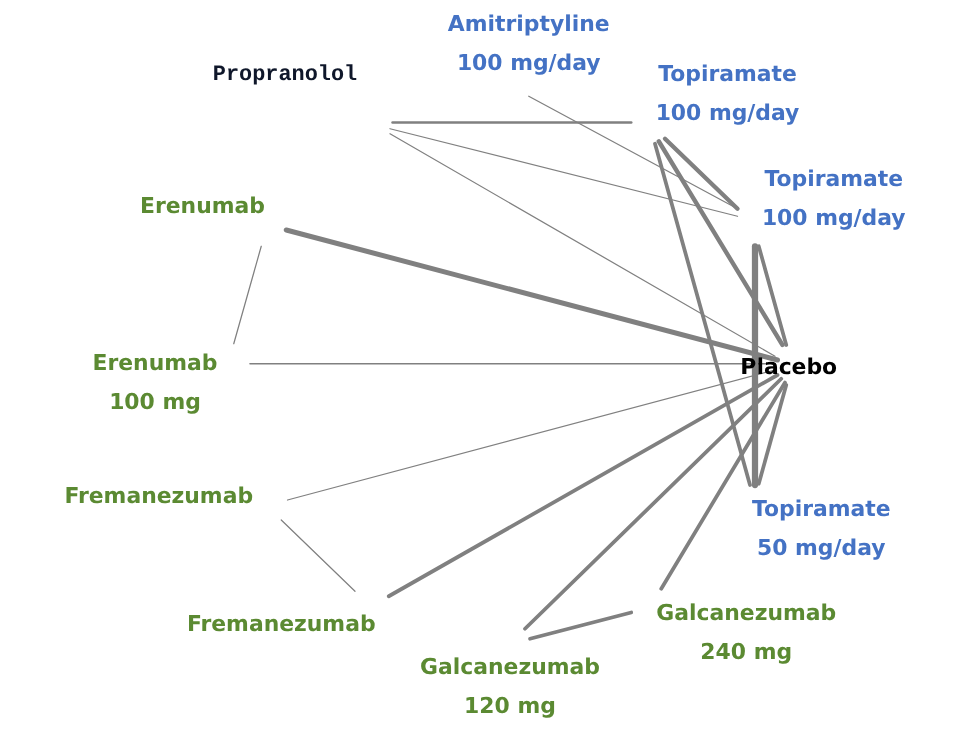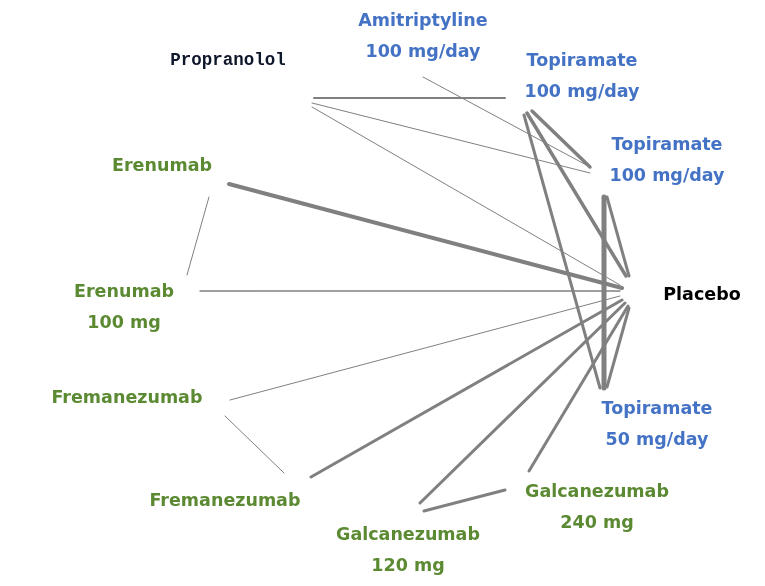--- a/index.html
+++ b/index.html
@@ -52,21 +52,21 @@
         <span>Topiramate</span>
         <span>100 mg/day</span>
       </div>
       <div class="node-label" style="left: 162px; top: 150px; color: rgb(91, 138, 50);">
         <span>Erenumab</span>
       </div>
       <div class="node-label" style="left: 124px; top: 276px; color: rgb(91, 138, 50);">
         <span>Erenumab</span>
         <span>100 mg</span>
       </div>
-      <div class="node-label" style="left: 702px; top: 279px; color: rgb(0, 0, 0);">
+      <div class="node-label" style="left: 631px; top: 279px; color: rgb(0, 0, 0);">
         <span>Placebo</span>
       </div>
       <div class="node-label" style="left: 127px; top: 382px; color: rgb(91, 138, 50);">
         <span>Fremanezumab</span>
       </div>
       <div class="node-label" style="left: 657px; top: 393px; color: rgb(68, 114, 196);">
         <span>Topiramate</span>
         <span>50 mg/day</span>
       </div>
       <div class="node-label" style="left: 597px; top: 476px; color: rgb(91, 138, 50);">

